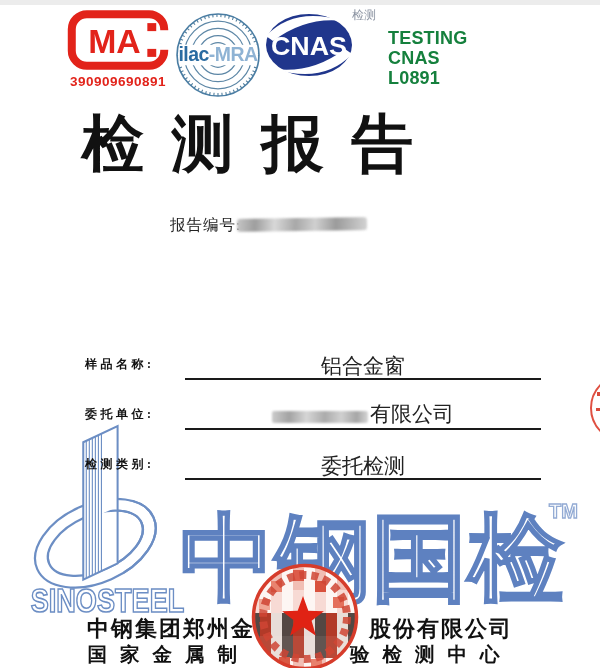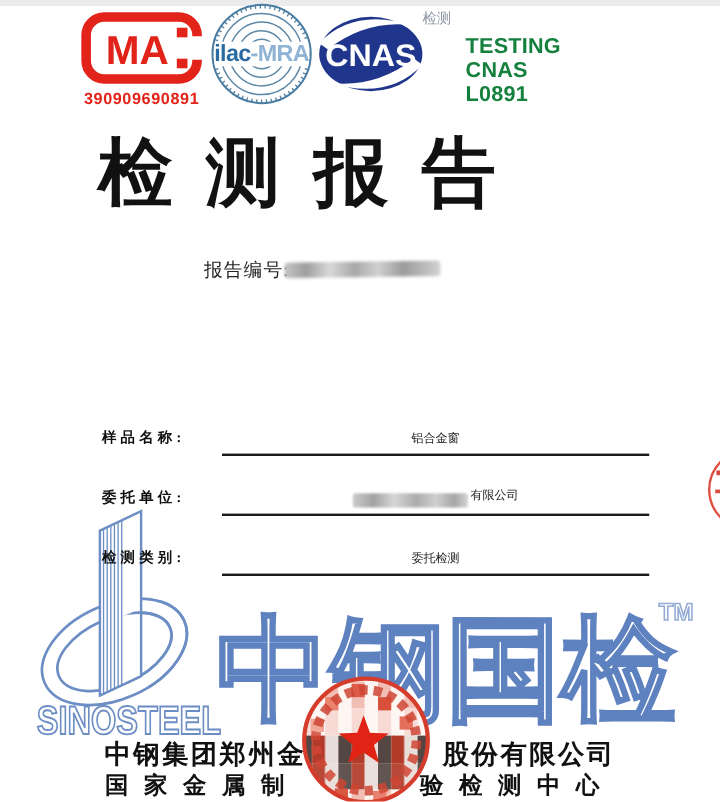--- a/index.html
+++ b/index.html
@@ -25,21 +25,21 @@
   .report-title{left:0;top:102px;width:495px;text-align:center;
     font-size:62px;font-weight:bold;letter-spacing:0.45em;text-indent:0.45em;color:#111;}
   
   .repno-label{left:170px;top:215px;font-size:15.5px;color:#222;letter-spacing:1px;}
   .repno-blur{left:237px;top:218px;width:130px;height:13px;border-radius:3px;
     background:linear-gradient(93deg,#c6c6c6 0%,#9e9e9e 14%,#d8d8d8 29%,#a8a8a8 45%,#d0d0d0 60%,#9b9b9b 76%,#d3d3d3 100%);
     filter:blur(1.2px);transform:rotate(-0.8deg);}
   
   .field-label{left:85px;font-size:12px;font-weight:bold;letter-spacing:3.5px;color:#111;z-index:2;}
   .field-line{left:185px;width:356px;height:26px;border-bottom:2px solid #1a1a1a;
-    text-align:center;font-size:10px;line-height:28px;color:#222;z-index:2;}
+    text-align:center;font-size:21px;line-height:28px;color:#222;z-index:2;}
   .field-line .valwrap{display:flex;justify-content:center;align-items:flex-end;height:26px;}
   .client-blur{width:96px;height:12px;margin:0 2px 5px 0;border-radius:2px;
     background:linear-gradient(92deg,#cccccc 0%,#a3a3a3 18%,#d6d6d6 36%,#ababab 55%,#d0d0d0 72%,#a6a6a6 88%,#d6d6d6 100%);
     filter:blur(1.1px);}
   
   .watermark{left:180px;top:496px;font-size:95px;font-weight:bold;letter-spacing:1px;
     color:#ffffff;-webkit-text-stroke:2.3px #5e81c0;z-index:1;white-space:nowrap;}
   .watermark-tm{left:549px;top:500px;font-size:20px;font-weight:bold;color:#ffffff;
     -webkit-text-stroke:1.3px #93abd4;z-index:1;
     font-family:"Liberation Sans","DejaVu Sans",sans-serif;}
@@ -69,21 +69,21 @@
   <svg width="108" height="64" viewBox="0 0 120 72">
     <rect x="8" y="7" width="104" height="58" rx="17" fill="none" stroke="#e2231a" stroke-width="9"></rect>
     <rect x="96" y="25" width="24" height="22" fill="#ffffff"></rect>
     <rect x="93" y="17" width="10" height="9" fill="#e2231a"></rect>
     <rect x="93" y="46" width="10" height="9" fill="#e2231a"></rect>
     <text x="56" y="51" text-anchor="middle" font-size="38" font-weight="bold" fill="#e2231a">MA</text>
   </svg>
   <div class="cma-number">390909690891</div>
 </div>
 
-<div class="abs" style="left:175px;top:2px;">
+<div class="abs" style="left:175px;top:12px;">
   <svg width="86" height="86" viewBox="0 0 84 84">
     <circle cx="42" cy="42" r="38.6" fill="none" stroke="#55809f" stroke-width="3" stroke-dasharray="1.1 2.9"></circle>
     <circle cx="42" cy="42" r="33" fill="none" stroke="#5d87a6" stroke-width="1.2"></circle>
     <circle cx="42" cy="42" r="26" fill="none" stroke="#5d87a6" stroke-width="1.2"></circle>
     <circle cx="42" cy="42" r="19" fill="none" stroke="#5d87a6" stroke-width="1.2"></circle>
     <circle cx="42" cy="42" r="12" fill="none" stroke="#5d87a6" stroke-width="1.2"></circle>
     <rect x="3" y="32" width="78" height="20" fill="#ffffff"></rect>
     <circle cx="42" cy="42" r="40" fill="none" stroke="#4a7da3" stroke-width="1.6"></circle>
     <text x="42" y="48" text-anchor="middle" font-size="19" font-weight="bold" letter-spacing="-0.5"><tspan fill="#2a6ba1">ilac</tspan><tspan fill="#8fb3d4">-MRA</tspan></text>
   </svg>

